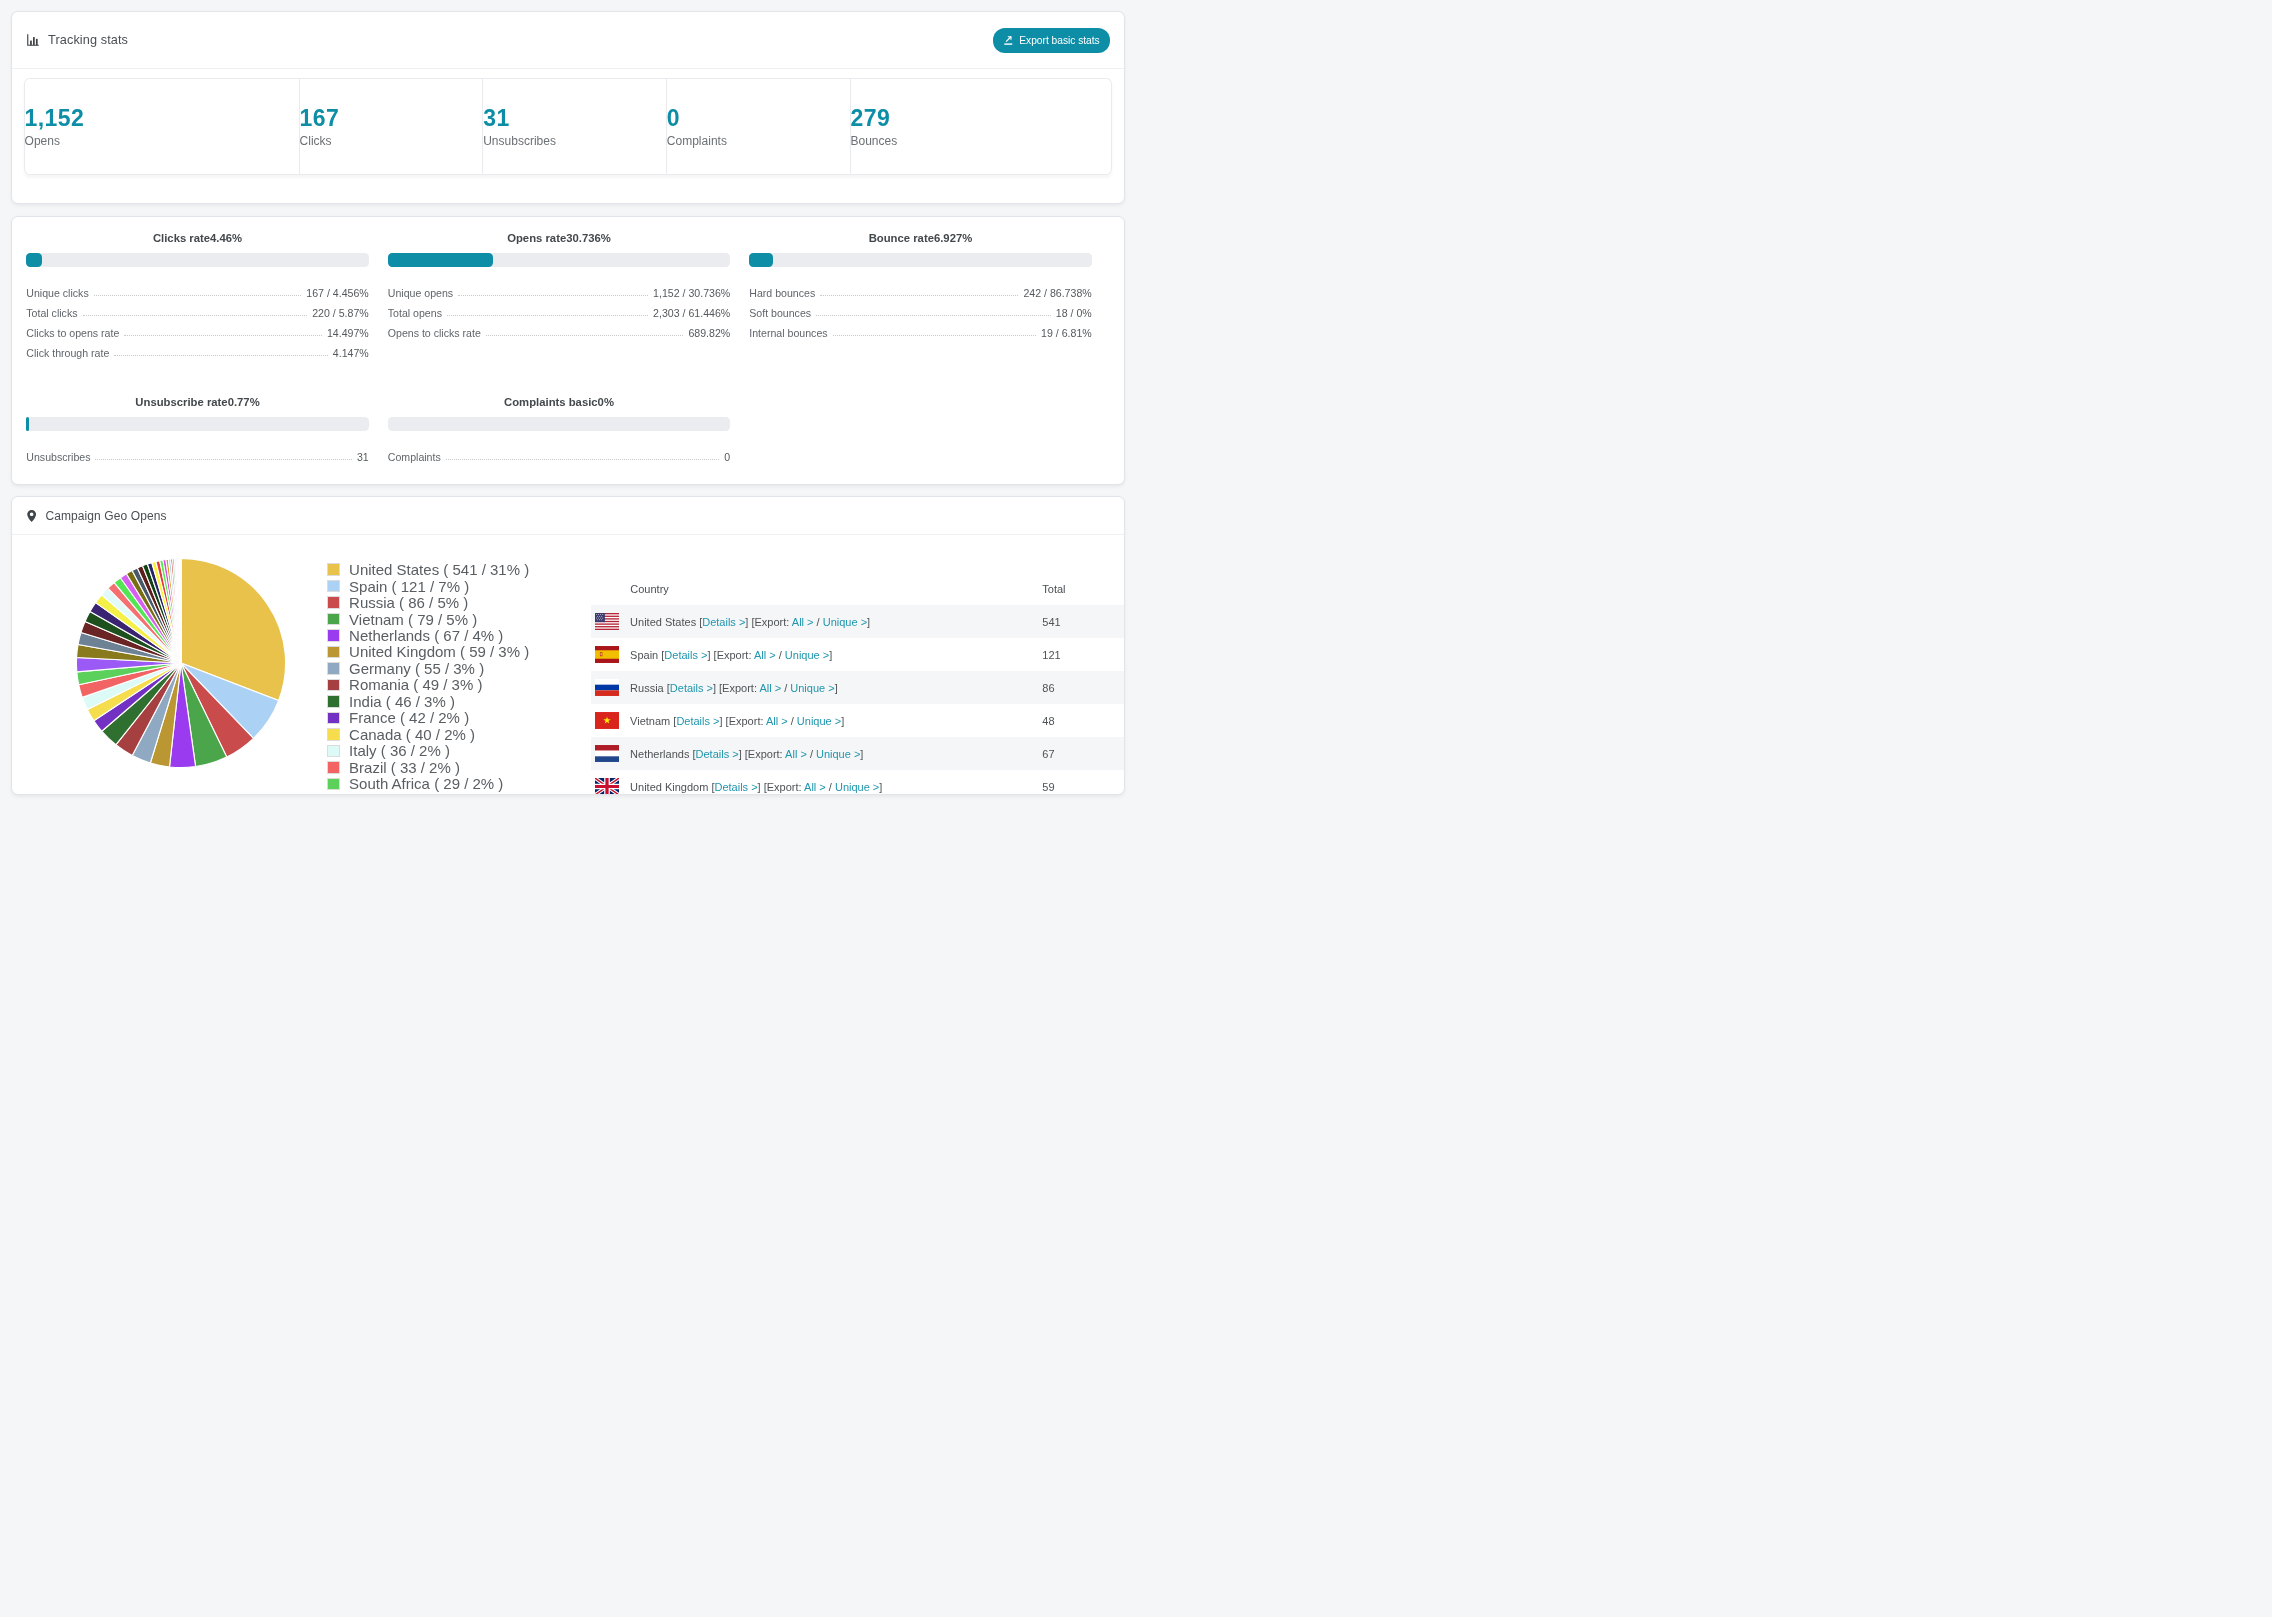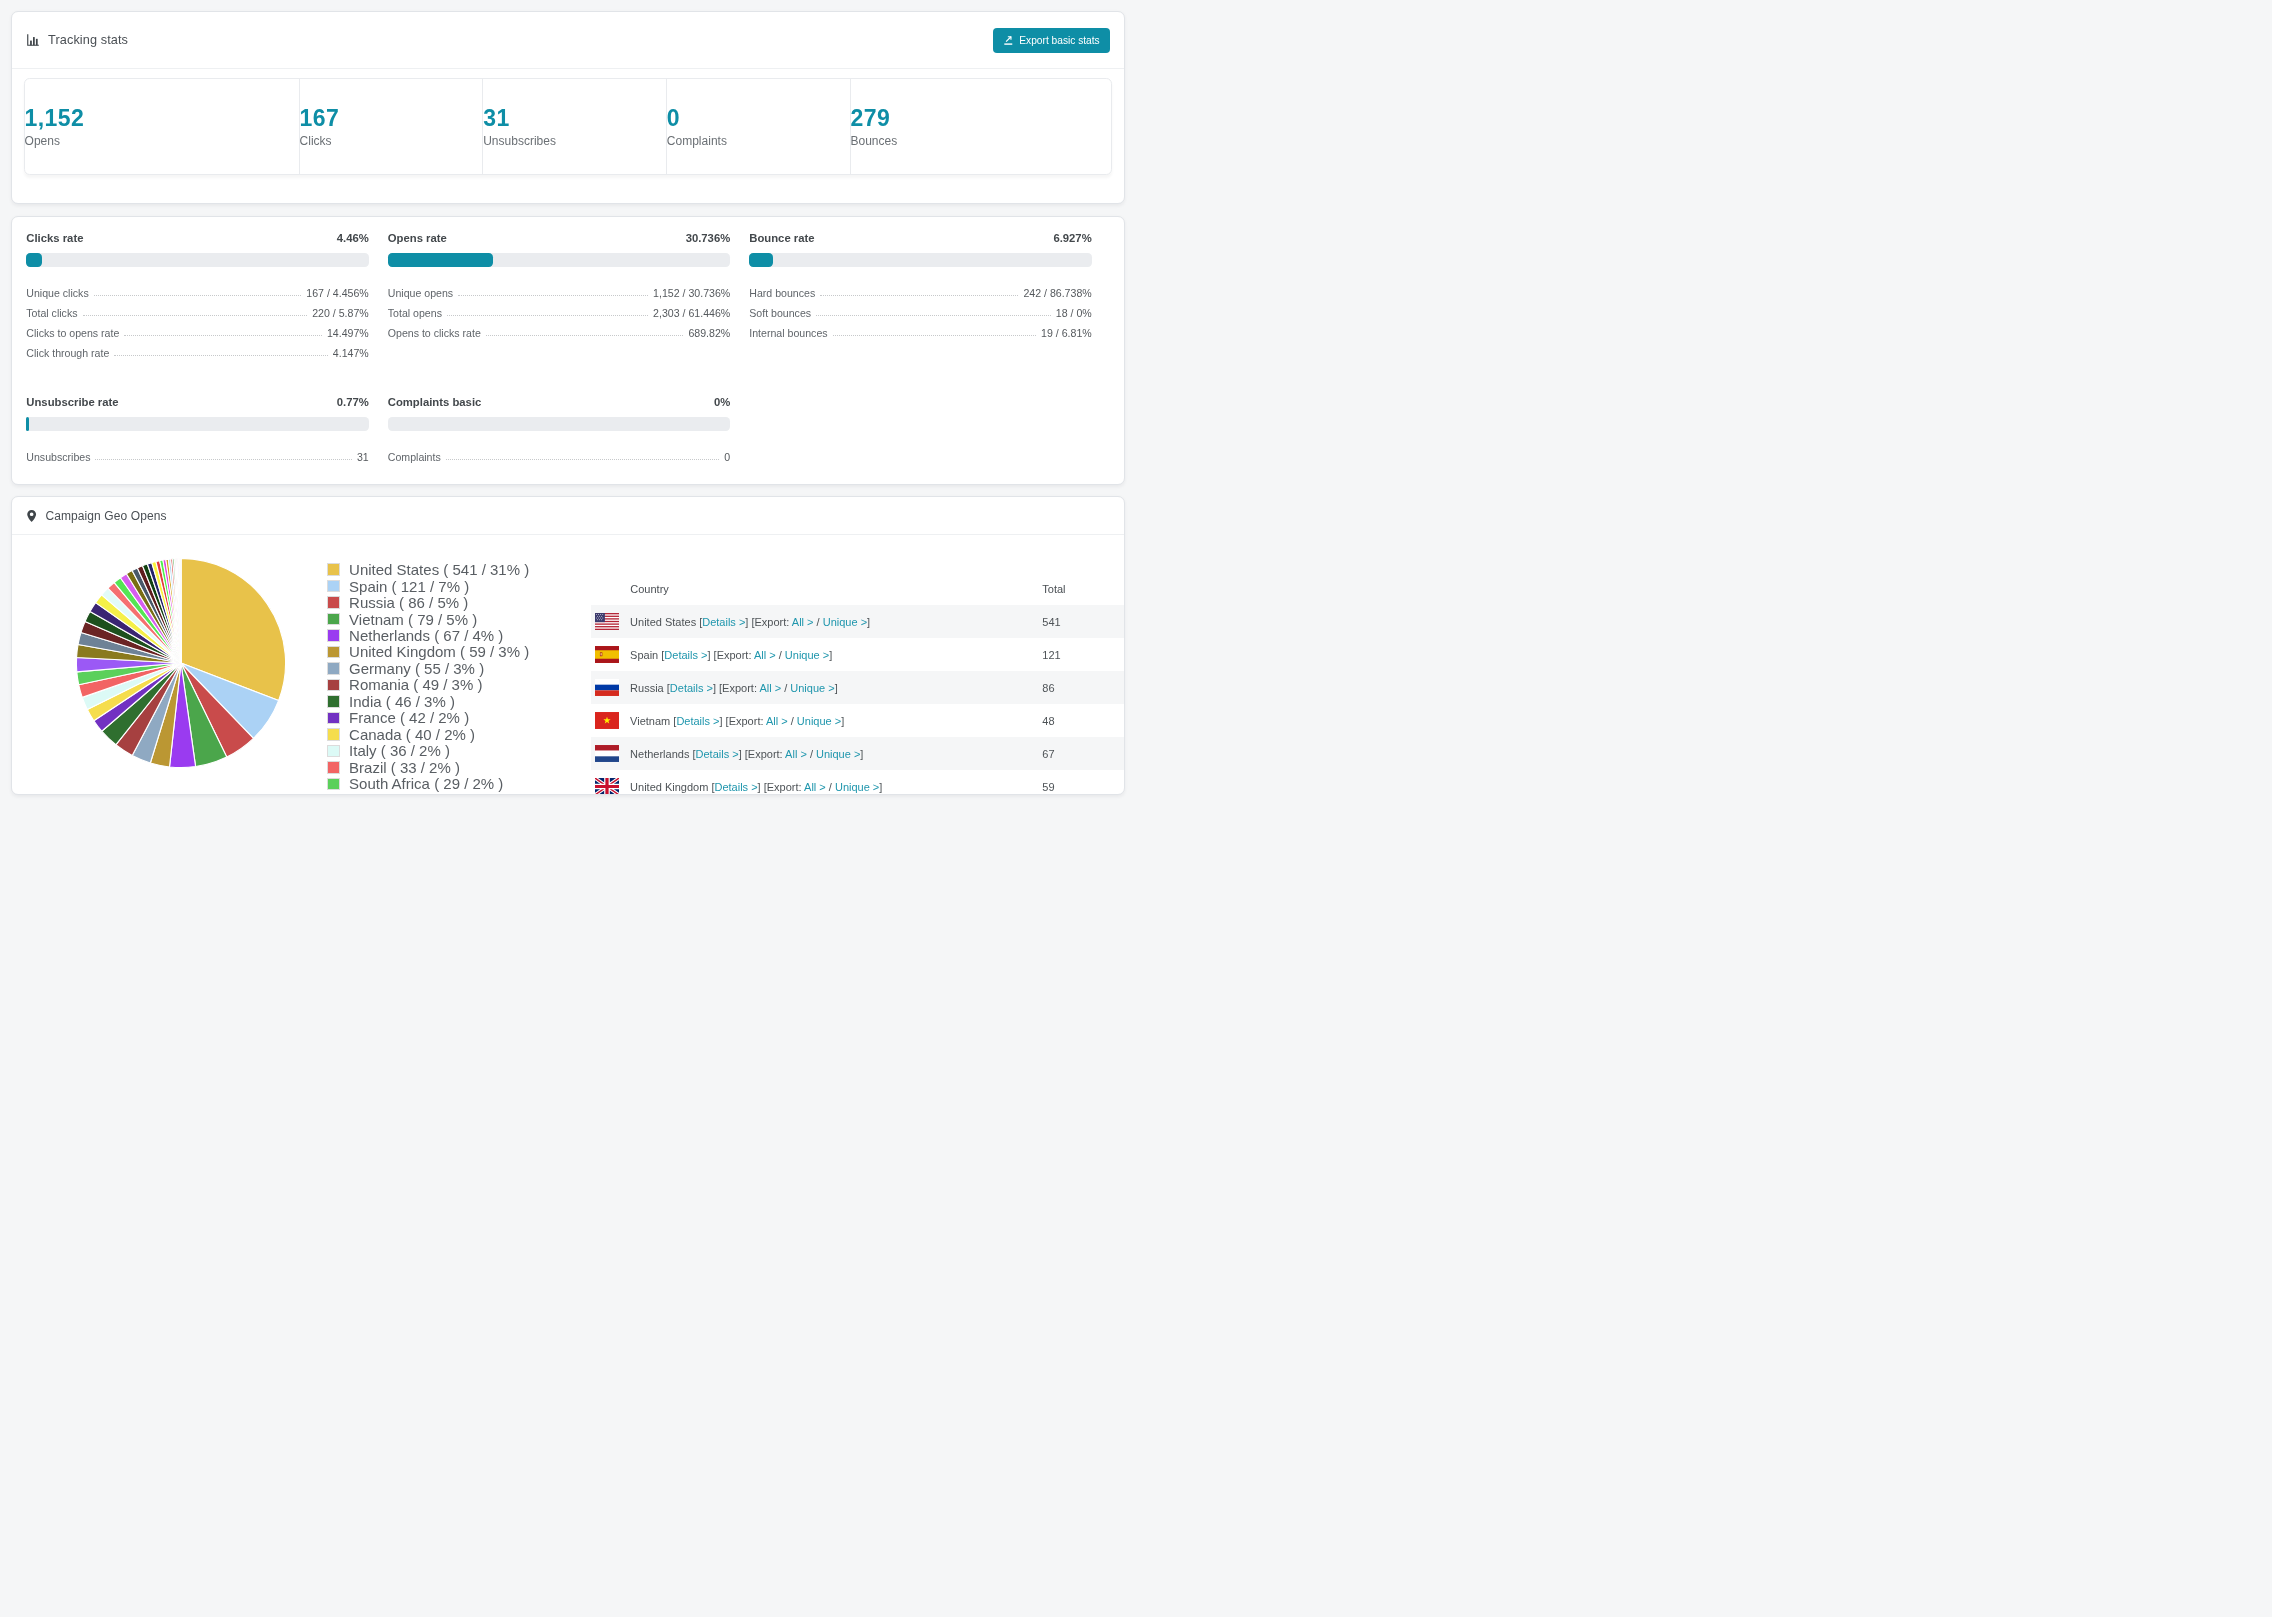--- a/index.html
+++ b/index.html
@@ -19,21 +19,21 @@
   .card3{margin-top:11.3px;overflow:hidden}
 
   .card-head{display:flex;align-items:center;height:56px;padding:0 14px;border-bottom:0.7px solid #eef0f2}
   .card3 .card-head{height:37px}
   .head-icon{display:flex;margin-right:7.8px}
   .head-title{font-size:12.7px;color:#4a4f54;letter-spacing:0.1px}
   .card3 .head-title{font-size:12px}
 
   .export-btn{
     margin-left:auto;display:flex;align-items:center;gap:5.6px;
-    background:var(--accent,#0e8ea6);color:#fff;border:none;border-radius:4px;
+    background:var(--accent,#0e8ea6);color:#fff;border:none;border-radius:12px;
     height:25.4px;padding:0 10px;font-size:10.2px;font-family:inherit;cursor:pointer;
   }
 
   
   .stat-group{
     display:flex;margin:9.2px 11.3px 0;height:95px;
     border:0.7px solid #e9ebee;border-radius:5.6px;
     box-shadow:0 2.1px 2.8px rgba(0,0,0,.04);
   }
   .stat-box{
@@ -45,21 +45,21 @@
   .stat-box:nth-child(5){flex:1;border-right:none}
   .stat-value{font-size:23px;font-weight:bold;color:var(--accent,#0e8ea6);letter-spacing:0.4px}
   .stat-label{font-size:12px;color:#6b7075;margin-top:2px}
 
   
   .rates-grid{
     display:grid;grid-template-columns:1fr 1fr 1fr;
     column-gap:19px;row-gap:37px;
     padding:15px 32px 21px 14px;
   }
-  .rate-head{display:flex;justify-content:space-between;font-weight:bold;font-size:11.3px;color:#43484c;margin-bottom:9.2px}
+  .rate-head{display:flex;justify-content:center;font-weight:bold;font-size:11.3px;color:#43484c;margin-bottom:9.2px}
   .bar{height:14px;background:#eaecef;border-radius:4.2px}
   .bar-fill{height:100%;background:var(--accent,#0e8ea6);border-radius:4.2px}
   .rate-rows{margin-top:12px}
   .rrow{display:flex;align-items:flex-end;height:20px;font-size:10.6px}
   .rlabel{color:#60656a;white-space:nowrap}
   .leader{flex:1;border-bottom:1.4px dotted #c7c9cb;margin:0 5px 2.8px}
   .rvalue{color:#55595d;white-space:nowrap}
 
   
   .geo-content{position:relative;height:259px;overflow:hidden}

